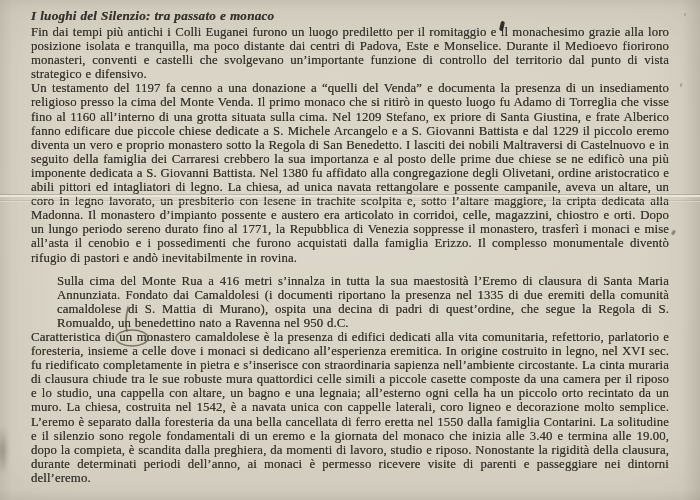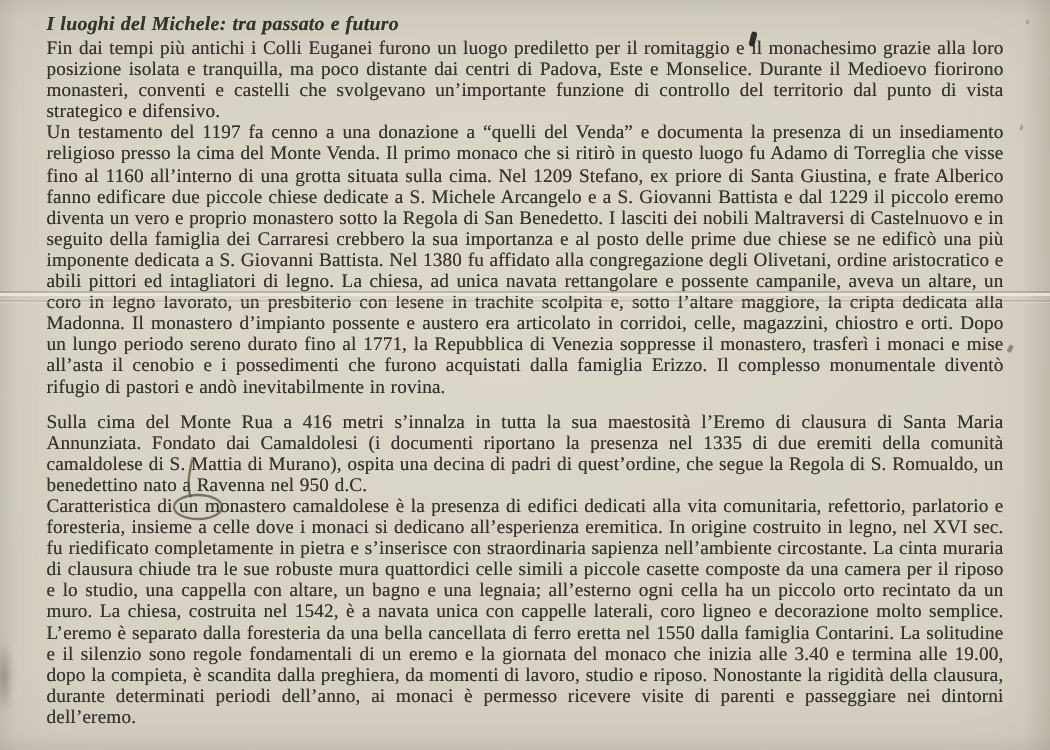--- a/index.html
+++ b/index.html
@@ -36,21 +36,21 @@
   }
   .doc-title {
     font-size: 13.2px;
     line-height: 14px;
     font-weight: bold;
     font-style: italic;
     letter-spacing: 0.2px;
     margin: 0 0 2px 0;
   }
   .textblock p { margin: 0; }
-  .textblock p.gap-before { margin-top: 9px; }
+  .textblock p.gap-before { margin-top: 9px; margin-left: 26px; }
 
   
   .scanline {
     position: absolute;
     left: 0;
     top: 194px;
     width: 700px;
     height: 9px;
     background: linear-gradient(180deg,
       rgba(105,99,84,0.28) 0px, rgba(105,99,84,0.28) 1px,
@@ -100,21 +100,21 @@
   .speckle.s2 { left: 680px; top: 83px;  width: 2px; height: 4px; transform: rotate(15deg); opacity: .6; }
   .speckle.s3 { left: 684px; top: 13px;  width: 2px; height: 3px; opacity: .5; }
 </style>
 </head>
 <body>
 
 <div id="screen">
   <div class="paper-texture"></div>
 
   <div class="textblock">
-    <h1 class="doc-title">I luoghi del Michele: tra passato e futuro</h1>
+    <h1 class="doc-title">I luoghi del Silenzio: tra passato e monaco</h1>
     <p>Fin dai tempi più antichi i Colli Euganei furono un luogo prediletto per il romitaggio e il monachesimo grazie alla loro posizione isolata e tranquilla, ma poco distante dai centri di Padova, Este e Monselice. Durante il Medioevo fiorirono monasteri, conventi e castelli che svolgevano un’importante funzione di controllo del territorio dal punto di vista strategico e difensivo.</p>
     <p>Un testamento del 1197 fa cenno a una donazione a “quelli del Venda” e documenta la presenza di un insediamento religioso presso la cima del Monte Venda. Il primo monaco che si ritirò in questo luogo fu Adamo di Torreglia che visse fino al 1160 all’interno di una grotta situata sulla cima. Nel 1209 Stefano, ex priore di Santa Giustina, e frate Alberico fanno edificare due piccole chiese dedicate a S. Michele Arcangelo e a S. Giovanni Battista e dal 1229 il piccolo eremo diventa un vero e proprio monastero sotto la Regola di San Benedetto. I lasciti dei nobili Maltraversi di Castelnuovo e in seguito della famiglia dei Carraresi crebbero la sua importanza e al posto delle prime due chiese se ne edificò una più imponente dedicata a S. Giovanni Battista. Nel 1380 fu affidato alla congregazione degli Olivetani, ordine aristocratico e abili pittori ed intagliatori di legno. La chiesa, ad unica navata rettangolare e possente campanile, aveva un altare, un coro in legno lavorato, un presbiterio con lesene in trachite scolpita e, sotto l’altare maggiore, la cripta dedicata alla Madonna. Il monastero d’impianto possente e austero era articolato in corridoi, celle, magazzini, chiostro e orti. Dopo un lungo periodo sereno durato fino al 1771, la Repubblica di Venezia soppresse il monastero, trasferì i monaci e mise all’asta il cenobio e i possedimenti che furono acquistati dalla famiglia Erizzo. Il complesso monumentale diventò rifugio di pastori e andò inevitabilmente in rovina.</p>
     <p class="gap-before">Sulla cima del Monte Rua a 416 metri s’innalza in tutta la sua maestosità l’Eremo di clausura di Santa Maria Annunziata. Fondato dai Camaldolesi (i documenti riportano la presenza nel 1335 di due eremiti della comunità camaldolese di S. Mattia di Murano), ospita una decina di padri di quest’ordine, che segue la Regola di S. Romualdo, un benedettino nato a Ravenna nel 950 d.C.</p>
     <p>Caratteristica di un monastero camaldolese è la presenza di edifici dedicati alla vita comunitaria, refettorio, parlatorio e foresteria, insieme a celle dove i monaci si dedicano all’esperienza eremitica. In origine costruito in legno, nel XVI sec. fu riedificato completamente in pietra e s’inserisce con straordinaria sapienza nell’ambiente circostante. La cinta muraria di clausura chiude tra le sue robuste mura quattordici celle simili a piccole casette composte da una camera per il riposo e lo studio, una cappella con altare, un bagno e una legnaia; all’esterno ogni cella ha un piccolo orto recintato da un muro. La chiesa, costruita nel 1542, è a navata unica con cappelle laterali, coro ligneo e decorazione molto semplice. L’eremo è separato dalla foresteria da una bella cancellata di ferro eretta nel 1550 dalla famiglia Contarini. La solitudine e il silenzio sono regole fondamentali di un eremo e la giornata del monaco che inizia alle 3.40 e termina alle 19.00, dopo la compieta, è scandita dalla preghiera, da momenti di lavoro, studio e riposo. Nonostante la rigidità della clausura, durante determinati periodi dell’anno, ai monaci è permesso ricevere visite di parenti e passeggiare nei dintorni dell’eremo.</p>
   </div>
 
   <div class="scanline"></div>
   <div class="pen-stroke"></div>
 
   <svg class="pencil-annotation" viewBox="0 0 74 50" xmlns="http://www.w3.org/2000/svg">

